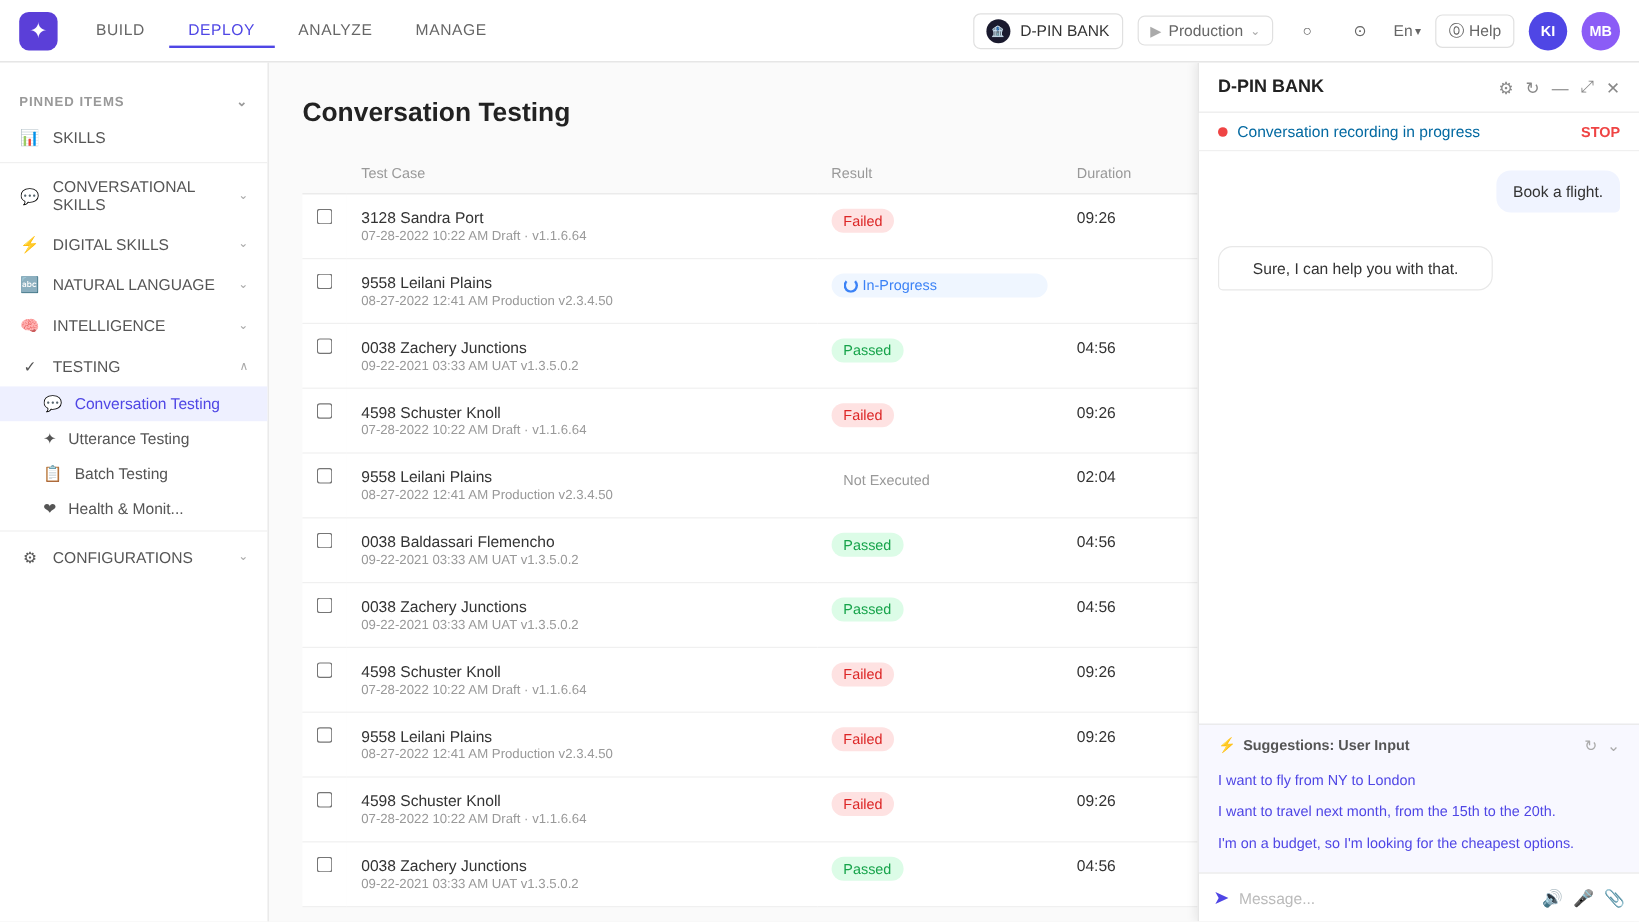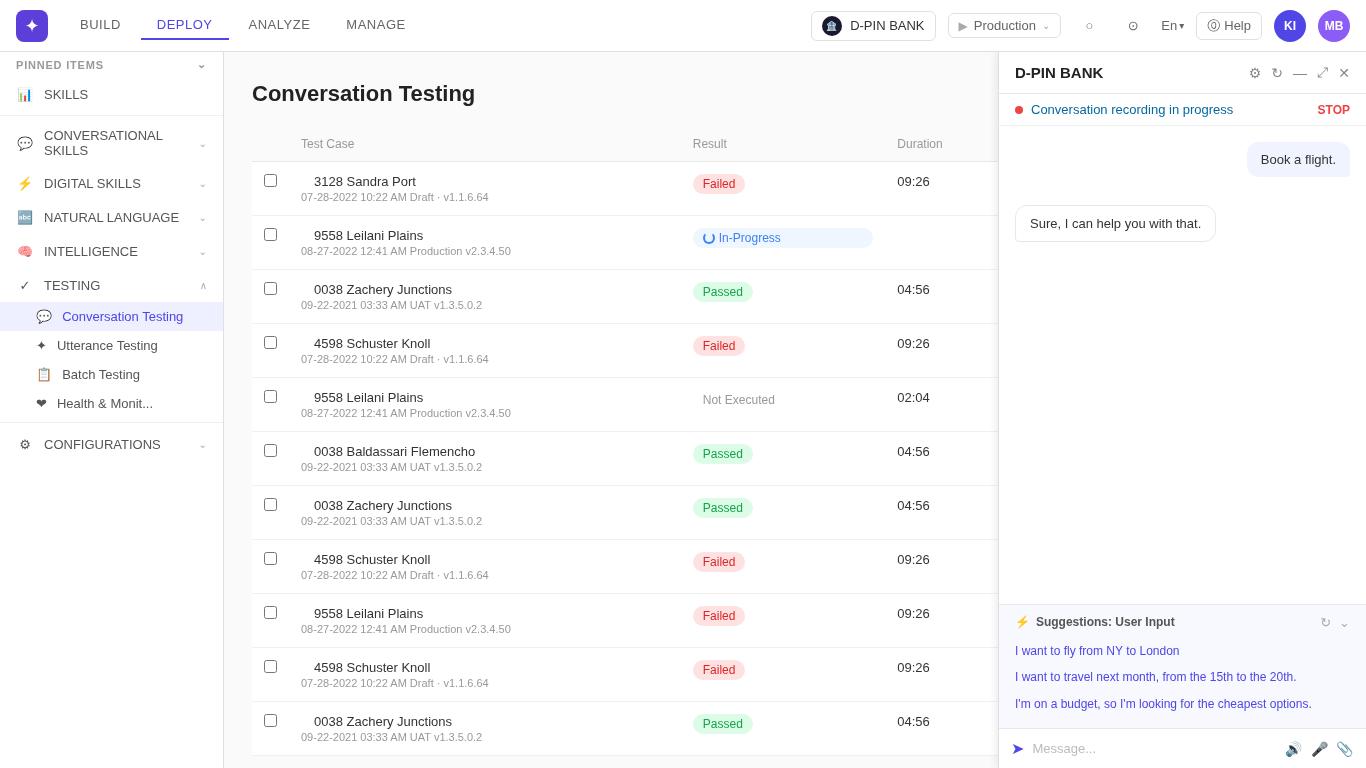--- a/index.html
+++ b/index.html
@@ -18,21 +18,21 @@
     .icon-btn { width: 32px; height: 32px; display: flex; align-items: center; justify-content: center; border-radius: 50%; cursor: pointer; color: #666; }
     .lang-btn { display: flex; align-items: center; gap: 2px; cursor: pointer; color: #666; font-size: 13px; }
     .help-btn { display: flex; align-items: center; gap: 4px; cursor: pointer; color: #666; font-size: 13px; border: 1px solid #e0e0e0; border-radius: 6px; padding: 4px 10px; }
     .avatar { width: 32px; height: 32px; border-radius: 50%; display: flex; align-items: center; justify-content: center; color: white; font-size: 12px; font-weight: 600; cursor: pointer; }
 
     
     .layout { display: flex; height: calc(768px - 52px); }
 
     
     .sidebar { width: 224px; background: #fff; border-right: 1px solid #e0e0e0; overflow-y: auto; flex-shrink: 0; }
-    .sidebar-section-header { display: flex; align-items: center; justify-content: space-between; padding: 6px 16px; color: #999; font-size: 11px; font-weight: 600; letter-spacing: 0.8px; cursor: pointer; }
+    .sidebar-section-header { display: flex; align-items: center; justify-content: space-between; padding: 6px 16px; color: #999; font-size: 11px; font-weight: 600; letter-spacing: 0.8px; cursor: pointer; margin-top: 20px; }
     .sidebar-item { display: flex; align-items: center; gap: 10px; padding: 8px 16px; cursor: pointer; color: #555; font-size: 13px; }
     .sidebar-item .item-icon { width: 18px; height: 18px; display: flex; align-items: center; justify-content: center; flex-shrink: 0; }
     .sidebar-submenu { padding-left: 0; }
     .sidebar-submenu-item { display: flex; align-items: center; gap: 10px; padding: 7px 16px 7px 36px; cursor: pointer; color: #555; font-size: 13px; }
     .sidebar-submenu-item.active { background: #eef0ff; color: #4f46e5; font-weight: 500; }
     .sidebar-divider { border: none; border-top: 1px solid #f0f0f0; margin: 4px 0; }
 
     
     .main { flex: 1; overflow: hidden; position: relative; background: #fafafa; }
     .main-header { display: flex; align-items: center; justify-content: space-between; padding: 24px 28px 16px; background: #fafafa; }
@@ -41,21 +41,21 @@
     .filter-btn { display: flex; align-items: center; gap: 6px; color: #666; cursor: pointer; }
     .new-test-btn { background: #4f46e5; color: white; border: none; border-radius: 6px; padding: 10px 20px; font-size: 13px; font-weight: 500; cursor: pointer; }
 
     
     .table-container { overflow: auto; padding: 0 28px; height: calc(768px - 52px - 80px); }
     table { width: 100%; border-collapse: collapse; }
     thead th { padding: 10px 12px; text-align: left; font-size: 12px; color: #999; font-weight: 500; border-bottom: 1px solid #e8e8e8; background: #fafafa; position: sticky; top: 0; }
     tbody tr { border-bottom: 1px solid #f0f0f0; background: #fff; }
     td { padding: 12px 12px; vertical-align: top; }
     .checkbox-cell { width: 36px; }
-    .test-case-name { font-size: 13px; font-weight: 500; color: #333; margin-left: 13px; }
+    .test-case-name { font-size: 13px; font-weight: 500; color: #333; }
     .test-case-meta { font-size: 11px; color: #999; margin-top: 2px; }
     .badge { display: inline-block; padding: 3px 10px; border-radius: 12px; font-size: 12px; font-weight: 500; }
     .badge-failed { background: #fee2e2; color: #dc2626; text-align: right; }
     .badge-passed { background: #dcfce7; color: #16a34a; }
     .badge-inprogress { background: #eff6ff; color: #3b82f6; display: flex; align-items: center; gap: 4px; }
     .badge-notexecuted { background: transparent; color: #999; }
     .step-results { display: flex; align-items: center; gap: 8px; font-size: 12px; }
     .step-pass { color: #16a34a; display: flex; align-items: center; gap: 3px; }
     .step-fail { color: #dc2626; display: flex; align-items: center; gap: 3px; }
     .step-other { color: #f97316; display: flex; align-items: center; gap: 3px; }
@@ -67,21 +67,21 @@
     .chat-bank-name { font-size: 15px; font-weight: 600; color: #222; }
     .chat-controls { display: flex; align-items: center; gap: 10px; color: #888; }
     .chat-ctrl-btn { cursor: pointer; font-size: 14px; }
     .chat-body { flex: 1; overflow-y: auto; padding: 16px; display: flex; flex-direction: column; gap: 28px; }
     .recording-bar { display: flex; align-items: center; justify-content: space-between; background: #fff; border-bottom: 1px solid #f0f0f0; padding: 8px 16px; }
     .recording-indicator { display: flex; align-items: center; gap: 8px; font-size: 13px; color: #0369a1; }
     .rec-dot { width: 8px; height: 8px; background: #ef4444; border-radius: 50%; animation: pulse 1s infinite; }
     @keyframes pulse { 0%,100%{opacity:1} 50%{opacity:0.4} }
     .stop-btn { color: #ef4444; font-size: 12px; font-weight: 600; cursor: pointer; }
     .msg-user { background: #f0f4ff; border-radius: 12px 12px 4px 12px; padding: 10px 14px; font-size: 13px; color: #333; max-width: 80%; align-self: flex-end; }
-    .msg-bot { background: #fff; border: 1px solid #e8e8e8; border-radius: 12px 12px 12px 4px; padding: 10px 14px; font-size: 13px; color: #333; max-width: 85%; align-self: flex-start; }
+    .msg-bot { background: #fff; border: 1px solid #e8e8e8; border-radius: 12px 12px 12px 4px; padding: 10px 28px; font-size: 13px; color: #333; max-width: 85%; align-self: flex-start; }
     .suggestions-panel { background: #f8f8ff; border-top: 1px solid #e8e8e8; padding: 10px 16px; }
     .suggestions-header { display: flex; align-items: center; justify-content: space-between; margin-bottom: 8px; }
     .suggestions-title { font-size: 12px; font-weight: 600; color: #555; display: flex; align-items: center; gap: 6px; }
     .suggestion-item { font-size: 12px; color: #4f46e5; padding: 5px 0; cursor: pointer; line-height: 1.4; }
     .chat-input-area { display: flex; align-items: center; padding: 10px 12px; border-top: 1px solid #e8e8e8; gap: 8px; }
     .chat-input { flex: 1; border: none; outline: none; font-size: 13px; color: #333; background: transparent; }
     .chat-input::placeholder { color: #bbb; }
     .chat-input-actions { display: flex; align-items: center; gap: 8px; color: #aaa; }
     .chat-action-icon { cursor: pointer; font-size: 14px; }
 

